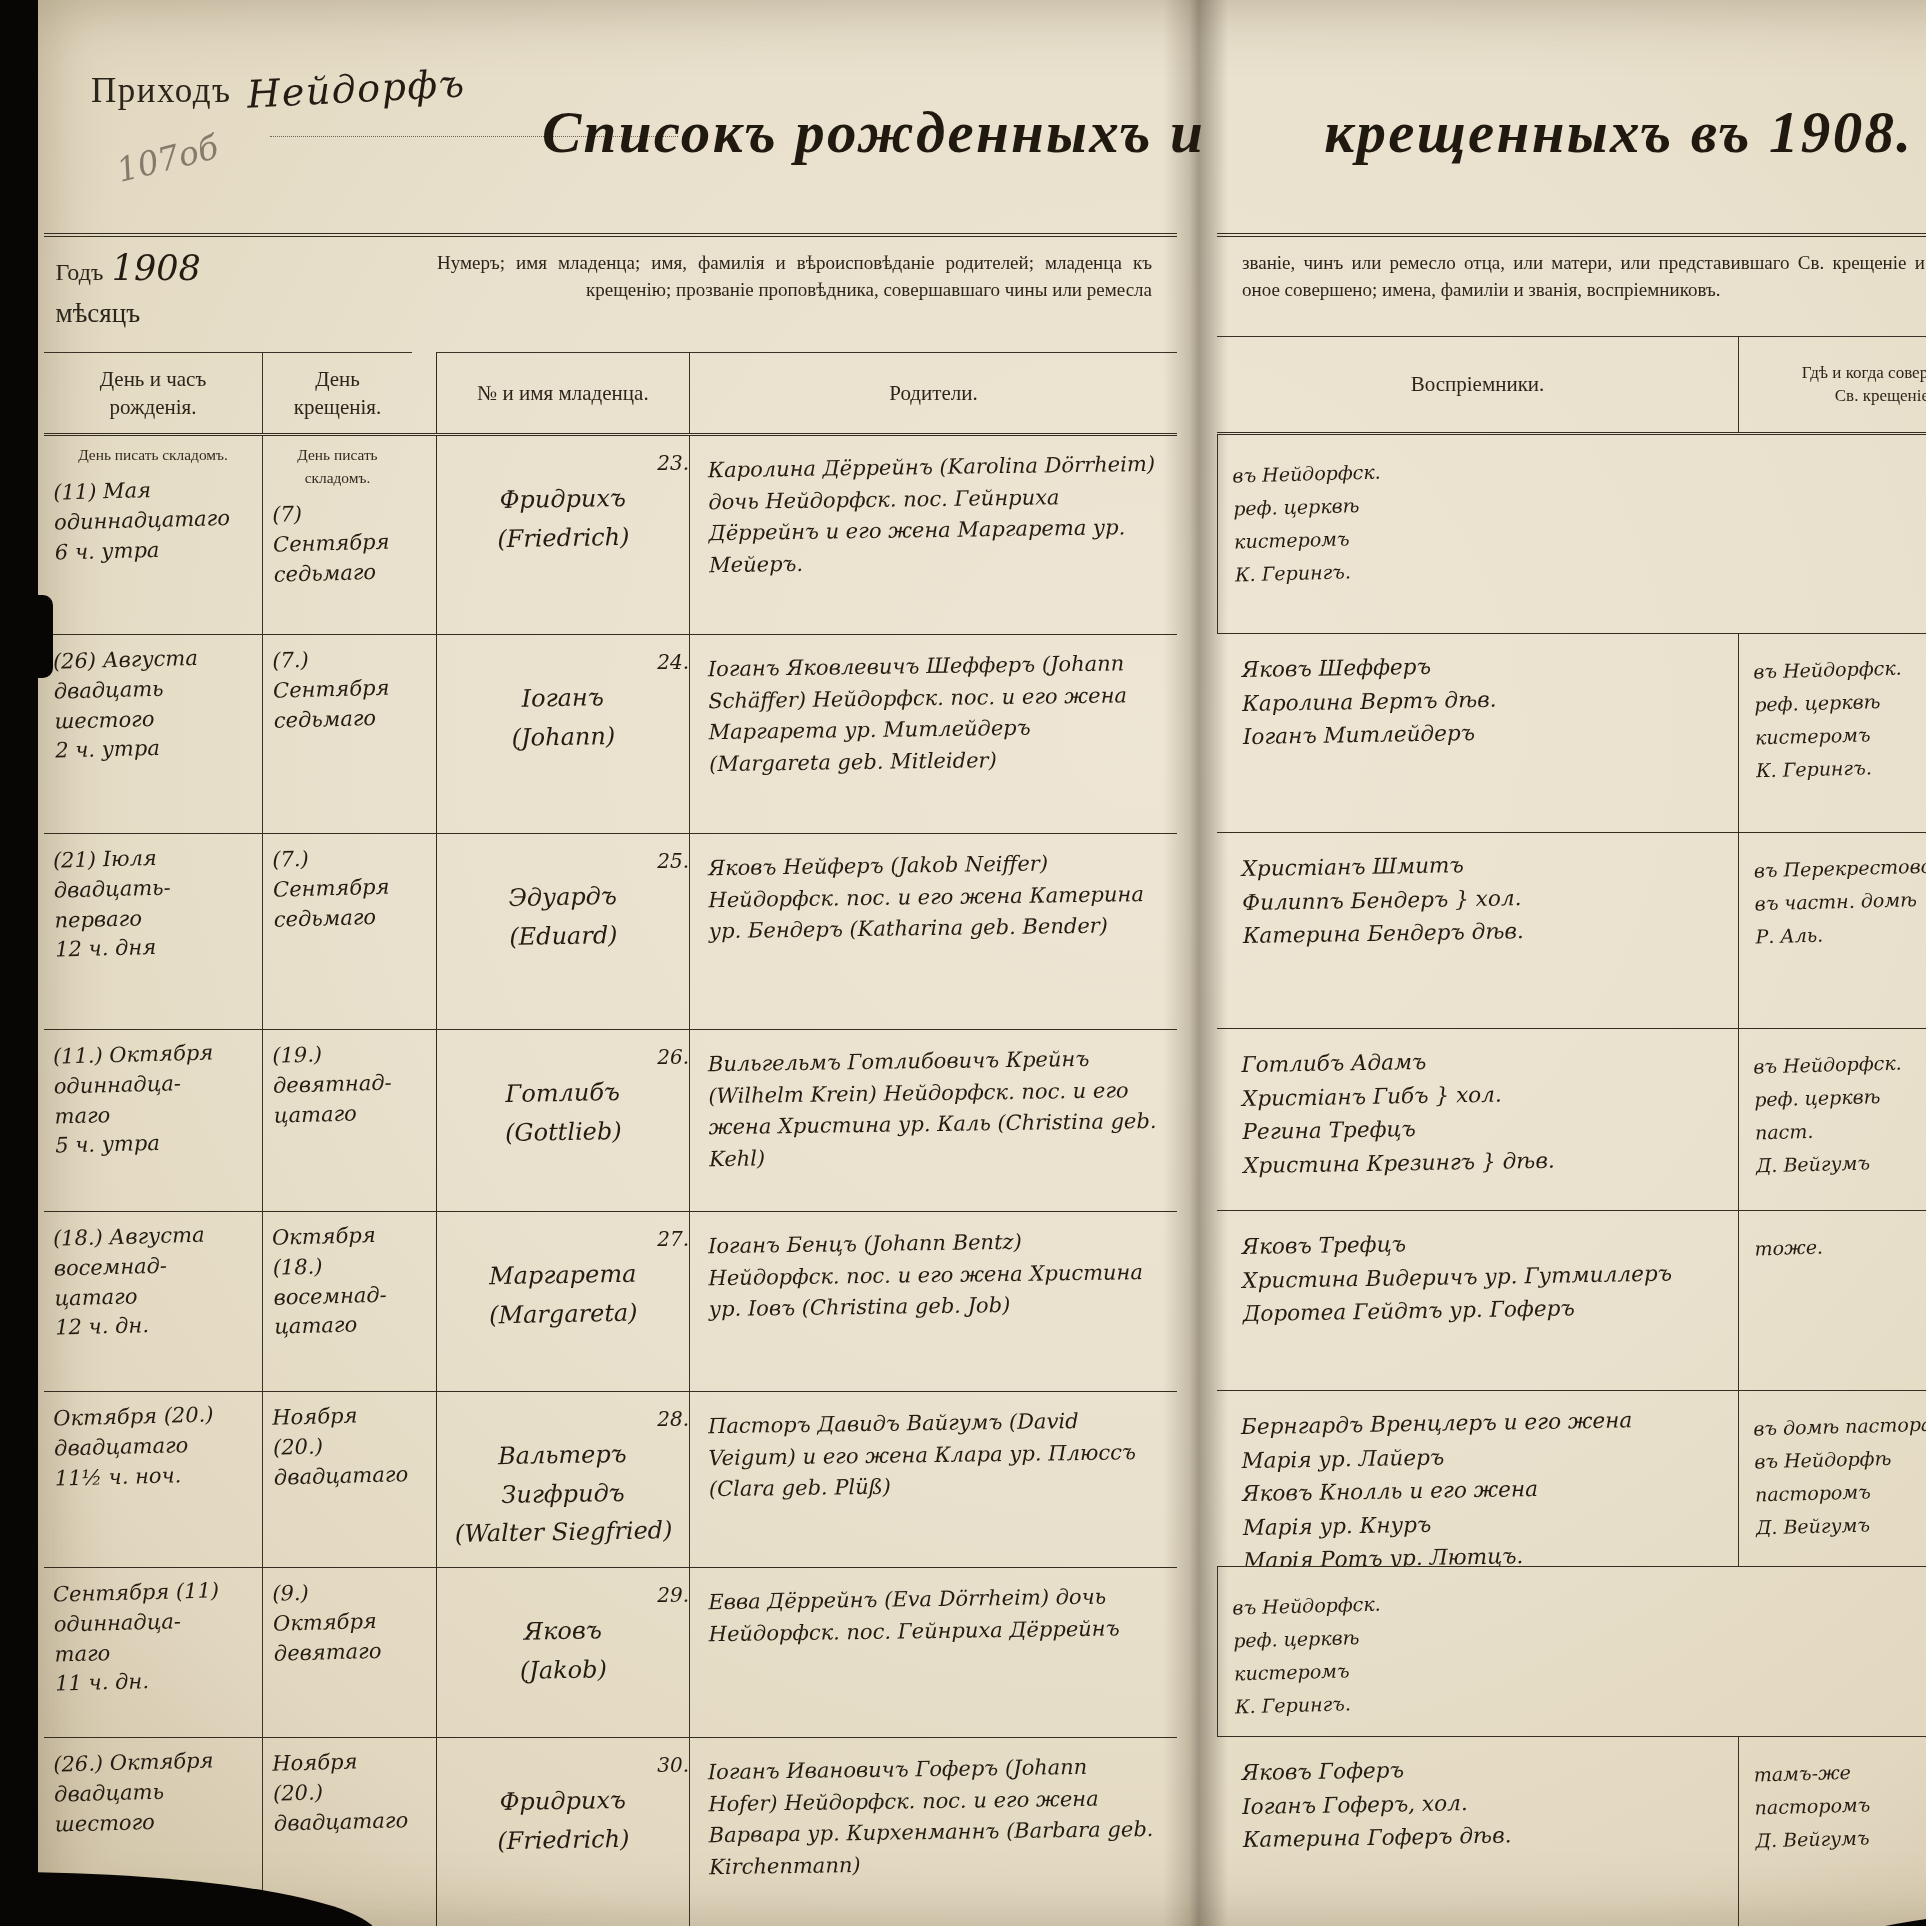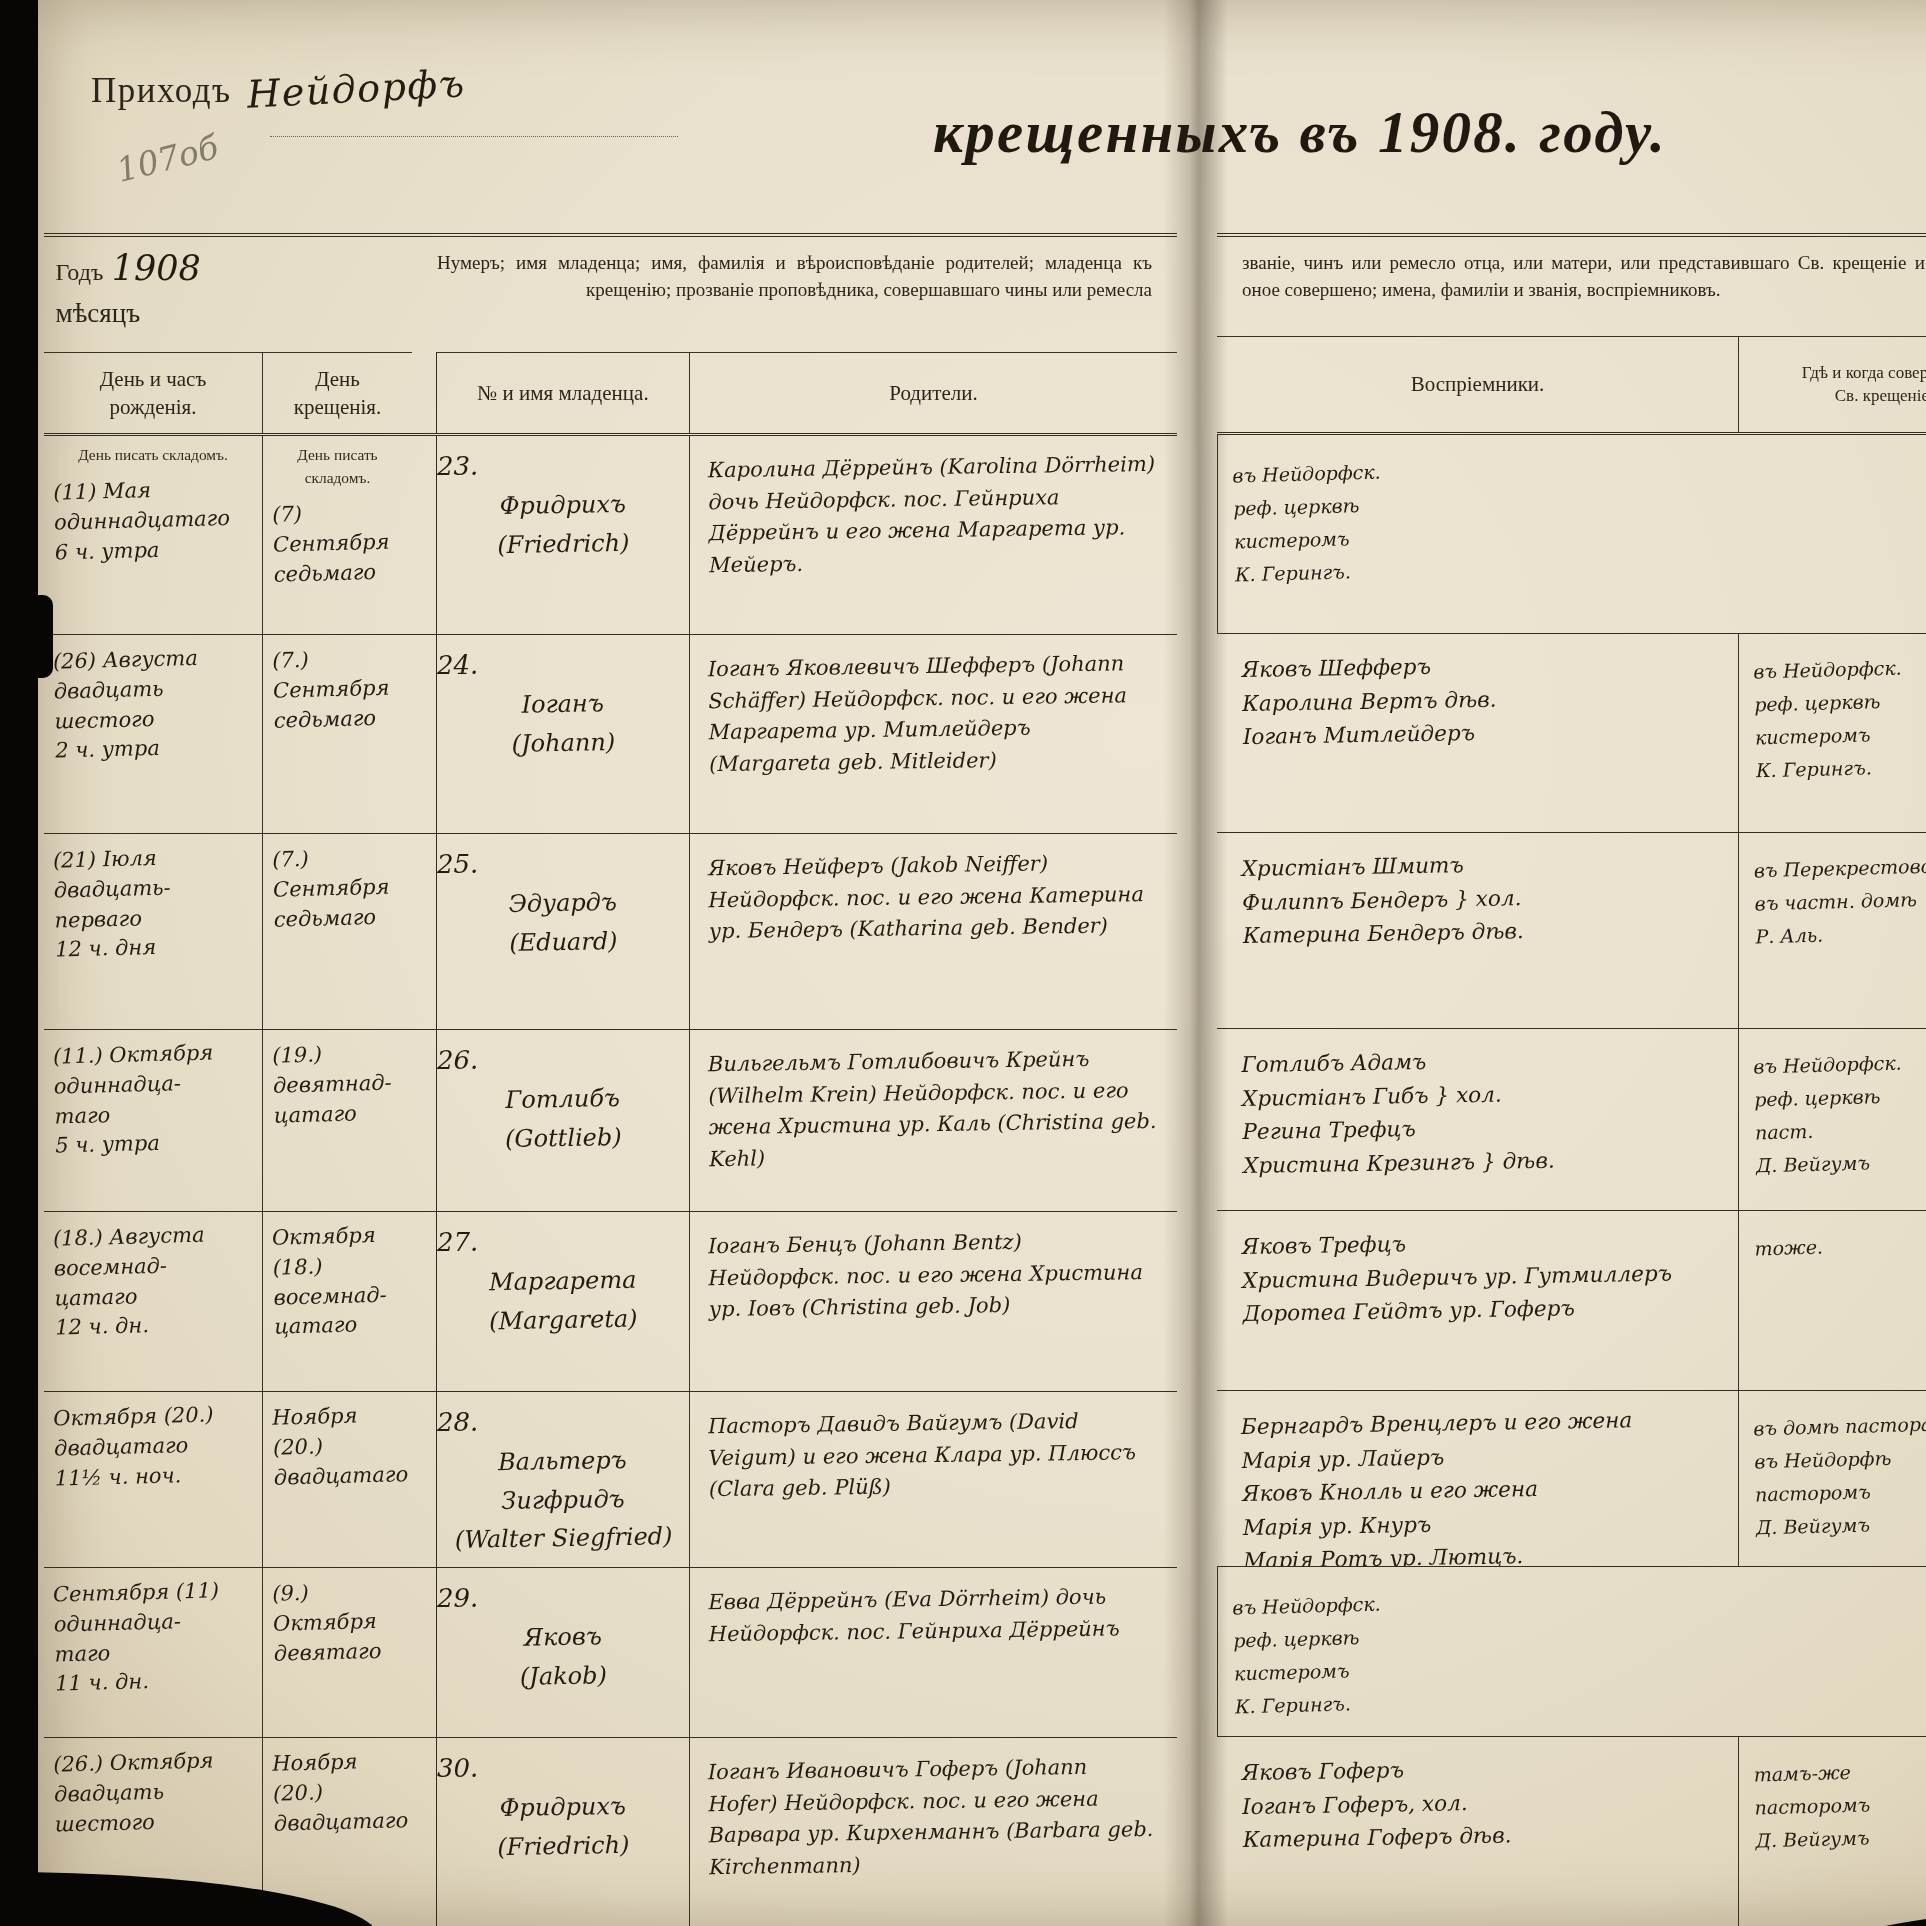--- a/index.html
+++ b/index.html
@@ -48,40 +48,41 @@
   #ldesc{grid-area:1/3/2/5;text-align-last:right;}
   #rdesc{grid-area:1/1/2/3;text-align-last:left;padding-right:69px;}
   #wherehead{font-size:17px;}
   
   .lrow{display:grid;grid-template-columns:218px 150px 277px 488px;border-top:1.5px solid #362d20;}
   .rrow{display:grid;grid-template-columns:521px 291px 44px 42px 44px 42px 64px 64px;border-top:1.5px solid #362d20;}
   .lrow:first-child,.rrow:first-child{border-top:none;}
   .cell{position:relative;overflow:hidden;}
   .prnote{font-size:15.4px;text-align:center;padding-top:7px;line-height:1.5;color:#332b20;}
   .datetext{font-size:21px;line-height:1.42;padding:10px 7px 0 10px;transform:rotate(-1.5deg);}
-  .num{font-size:26px;text-align:left;padding-top:15.4px;}
+  .num{font-size:20px;text-align:right;padding-top:15.4px;}
   .childname{font-size:24px;text-align:center;line-height:1.6;padding-top:5.4px;transform:rotate(-1deg);}
   .partext{font-size:21px;line-height:1.5;padding:16px 18.5px;transform:rotate(-.8deg);}
   .spontext{font-size:21.6px;line-height:1.55;padding:15.4px 7.7px 0 25px;transform:rotate(-1deg);}
   .placetext{font-size:19px;line-height:1.75;padding:17.7px 3.9px 0 15.4px;transform:rotate(-1.5deg);}
 </style>
 </head>
 <body>
 
 <div id="scan">
   <div id="paper"></div>
   <div id="spine"></div>
 
   <div id="parish-line" class="printed">
     <span>Приходъ</span><span id="parish-name" class="hw">Нейдорфъ</span>
   </div>
   <div id="parish-rule"></div>
   <div id="folio-note" class="hw pencil">107об</div>
 
   <div id="page-title">
+    <span>Списокъ рожденныхъ и</span>
     <span>крещенныхъ въ 1908. году.</span>
   </div>
 
   <div id="lp" class="page-table">
     <div id="lhead" class="hgrid">
       <div id="year-cell" class="hc printed">
         <span>Годъ</span><span id="year-val" class="hw">1908</span>
         <span id="month-lbl">мѣсяцъ</span>
       </div>
       <div class="hc subhead bt3 pre" style="grid-area:2/1/3/2">День и часъ

